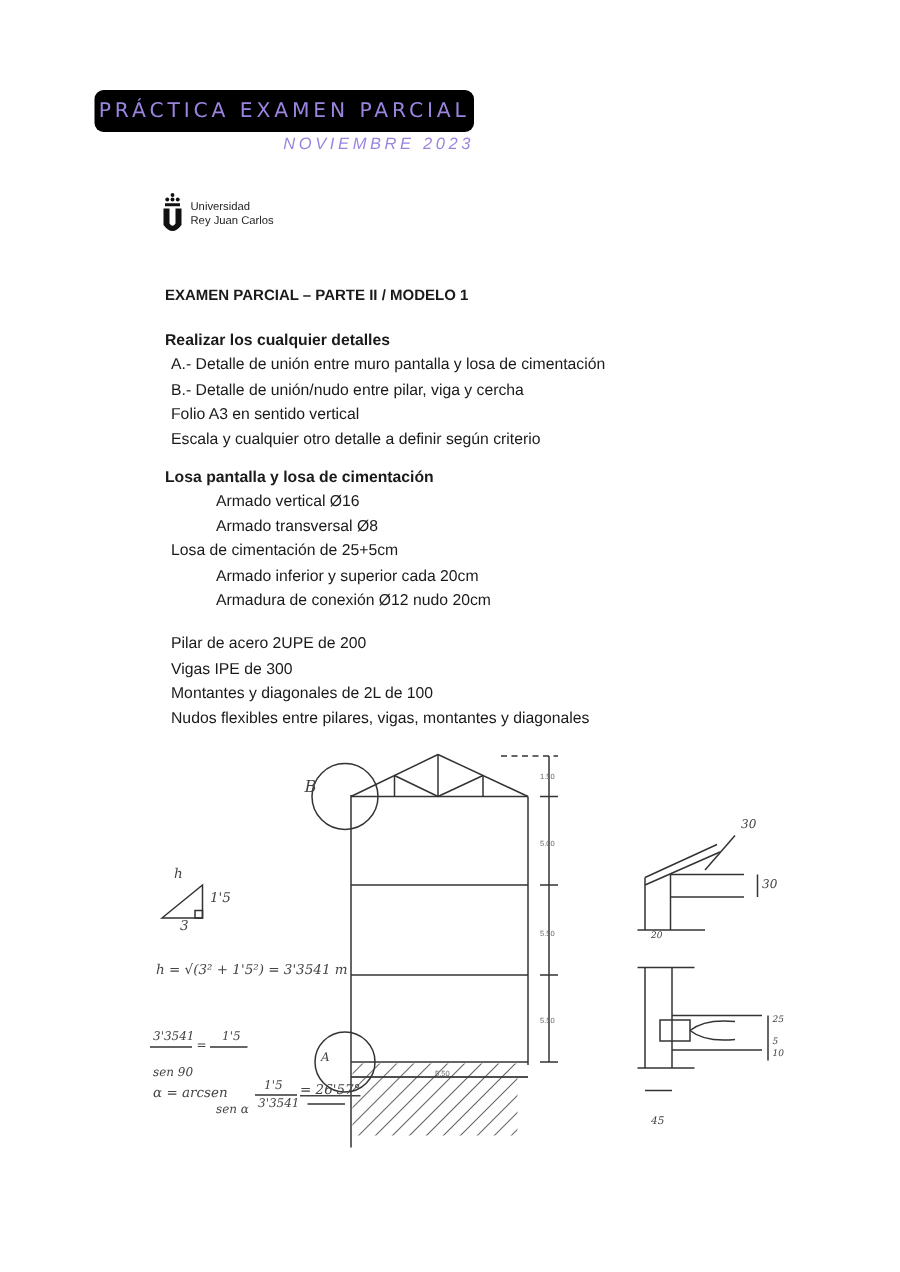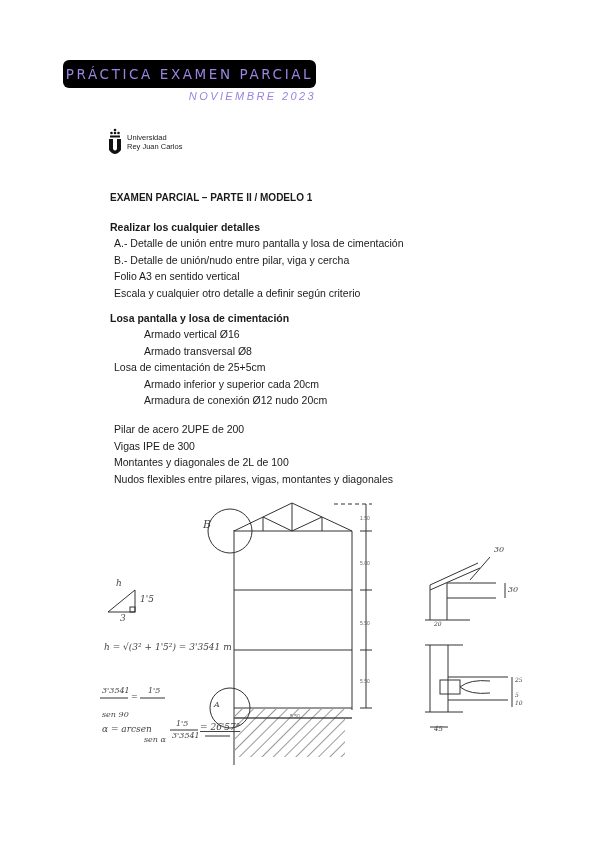--- a/index.html
+++ b/index.html
@@ -172,13 +172,13 @@
 <span class="hand" style="left:172px;top:731px;font-size:8px;">3'3541</span>
 <span class="hand" style="left:200px;top:722px;text-decoration:underline;">= 26'57°</span>
 
 <span class="hand" style="left:494px;top:545px;font-size:8px;">30</span>
 <span class="hand" style="left:508px;top:585px;font-size:8px;">30</span>
 <span class="hand" style="left:434px;top:620px;font-size:6px;">20</span>
 
 <span class="hand" style="left:515px;top:676px;font-size:6px;">25</span>
 <span class="hand" style="left:515px;top:691px;font-size:6px;">5</span>
 <span class="hand" style="left:515px;top:699px;font-size:6px;">10</span>
-<span class="hand" style="left:434px;top:725px;font-size:7px;text-align:center;">45</span>
+<span class="hand" style="left:434px;top:743px;font-size:7px;text-align:center;">45</span>
 
 </body></html>

